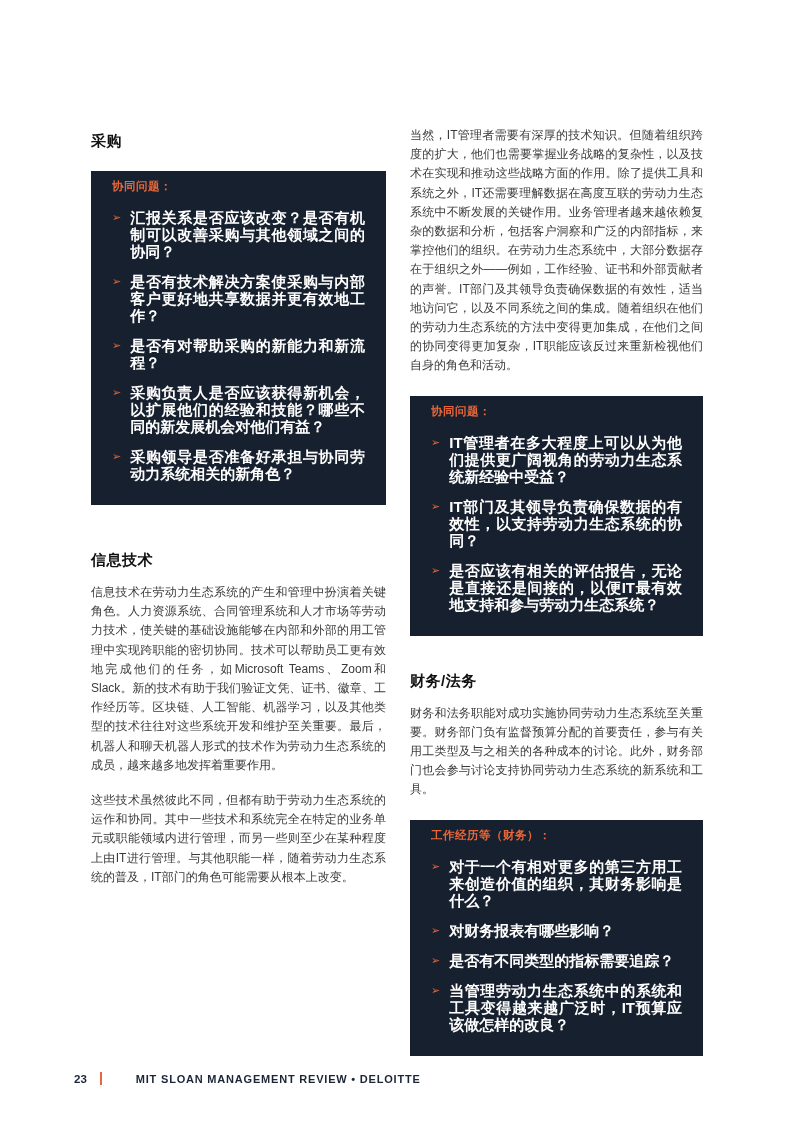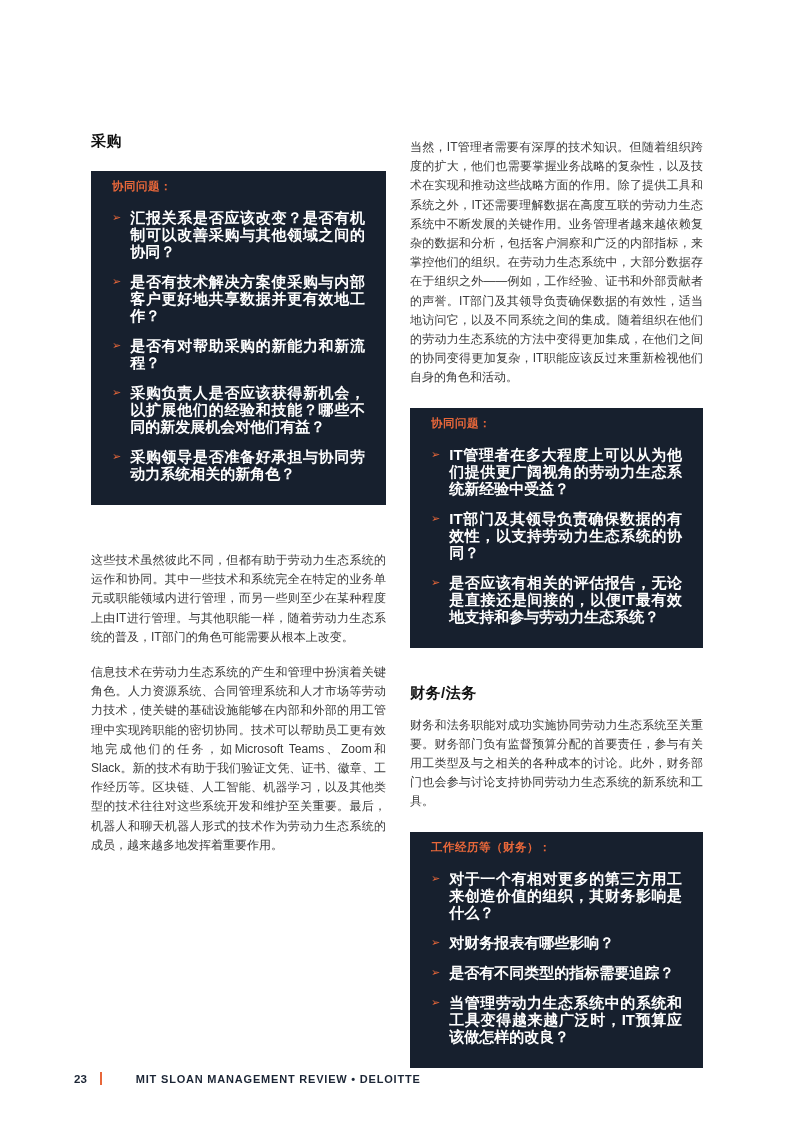--- a/index.html
+++ b/index.html
@@ -15,21 +15,21 @@
   .col-right { left:410px; top:126px; width:293px; }
 
   h2.section-heading {
     margin:0 0 13px 0;
     font-size:15px;
     font-weight:bold;
     color:#111111;
     letter-spacing:0.5px;
   }
   p.body-text {
-    margin:12px 0 16px 0;
+    margin:0 0 16px 0;
     font-size:12px;
     line-height:19.2px;
     color:#3a3a3a;
     text-align:justify;
   }
   .question-box {
     background:#17202e;
     padding:8px 21px 10px 21px;
     margin-top:20px;
   }
@@ -114,22 +114,23 @@
         <span class="q-arrow">➢</span>
         <span class="q-text">采购负责人是否应该获得新机会，以扩展他们的经验和技能？哪些不同的新发展机会对他们有益？</span>
       </div>
       <div class="q-item">
         <span class="q-arrow">➢</span>
         <span class="q-text">采购领导是否准备好承担与协同劳动力系统相关的新角色？</span>
       </div>
     </div>
 
     <div class="section-2">
+      <h2 class="section-heading">信息技术</h2>
+      <p class="body-text">信息技术在劳动力生态系统的产生和管理中扮演着关键角色。人力资源系统、合同管理系统和人才市场等劳动力技术，使关键的基础设施能够在内部和外部的用工管理中实现跨职能的密切协同。技术可以帮助员工更有效地完成他们的任务，如Microsoft Teams、Zoom和Slack。新的技术有助于我们验证文凭、证书、徽章、工作经历等。区块链、人工智能、机器学习，以及其他类型的技术往往对这些系统开发和维护至关重要。最后，机器人和聊天机器人形式的技术作为劳动力生态系统的成员，越来越多地发挥着重要作用。</p>
       <p class="body-text">这些技术虽然彼此不同，但都有助于劳动力生态系统的运作和协同。其中一些技术和系统完全在特定的业务单元或职能领域内进行管理，而另一些则至少在某种程度上由IT进行管理。与其他职能一样，随着劳动力生态系统的普及，IT部门的角色可能需要从根本上改变。</p>
-      <p class="body-text">信息技术在劳动力生态系统的产生和管理中扮演着关键角色。人力资源系统、合同管理系统和人才市场等劳动力技术，使关键的基础设施能够在内部和外部的用工管理中实现跨职能的密切协同。技术可以帮助员工更有效地完成他们的任务，如Microsoft Teams、Zoom和Slack。新的技术有助于我们验证文凭、证书、徽章、工作经历等。区块链、人工智能、机器学习，以及其他类型的技术往往对这些系统开发和维护至关重要。最后，机器人和聊天机器人形式的技术作为劳动力生态系统的成员，越来越多地发挥着重要作用。</p>
     </div>
 
   </div>
 
   <div class="col col-right">
 
     <p class="body-text">当然，IT管理者需要有深厚的技术知识。但随着组织跨度的扩大，他们也需要掌握业务战略的复杂性，以及技术在实现和推动这些战略方面的作用。除了提供工具和系统之外，IT还需要理解数据在高度互联的劳动力生态系统中不断发展的关键作用。业务管理者越来越依赖复杂的数据和分析，包括客户洞察和广泛的内部指标，来掌控他们的组织。在劳动力生态系统中，大部分数据存在于组织之外——例如，工作经验、证书和外部贡献者的声誉。IT部门及其领导负责确保数据的有效性，适当地访问它，以及不同系统之间的集成。随着组织在他们的劳动力生态系统的方法中变得更加集成，在他们之间的协同变得更加复杂，IT职能应该反过来重新检视他们自身的角色和活动。</p>
 
     <div class="question-box">
       <div class="box-title">协同问题：</div>

